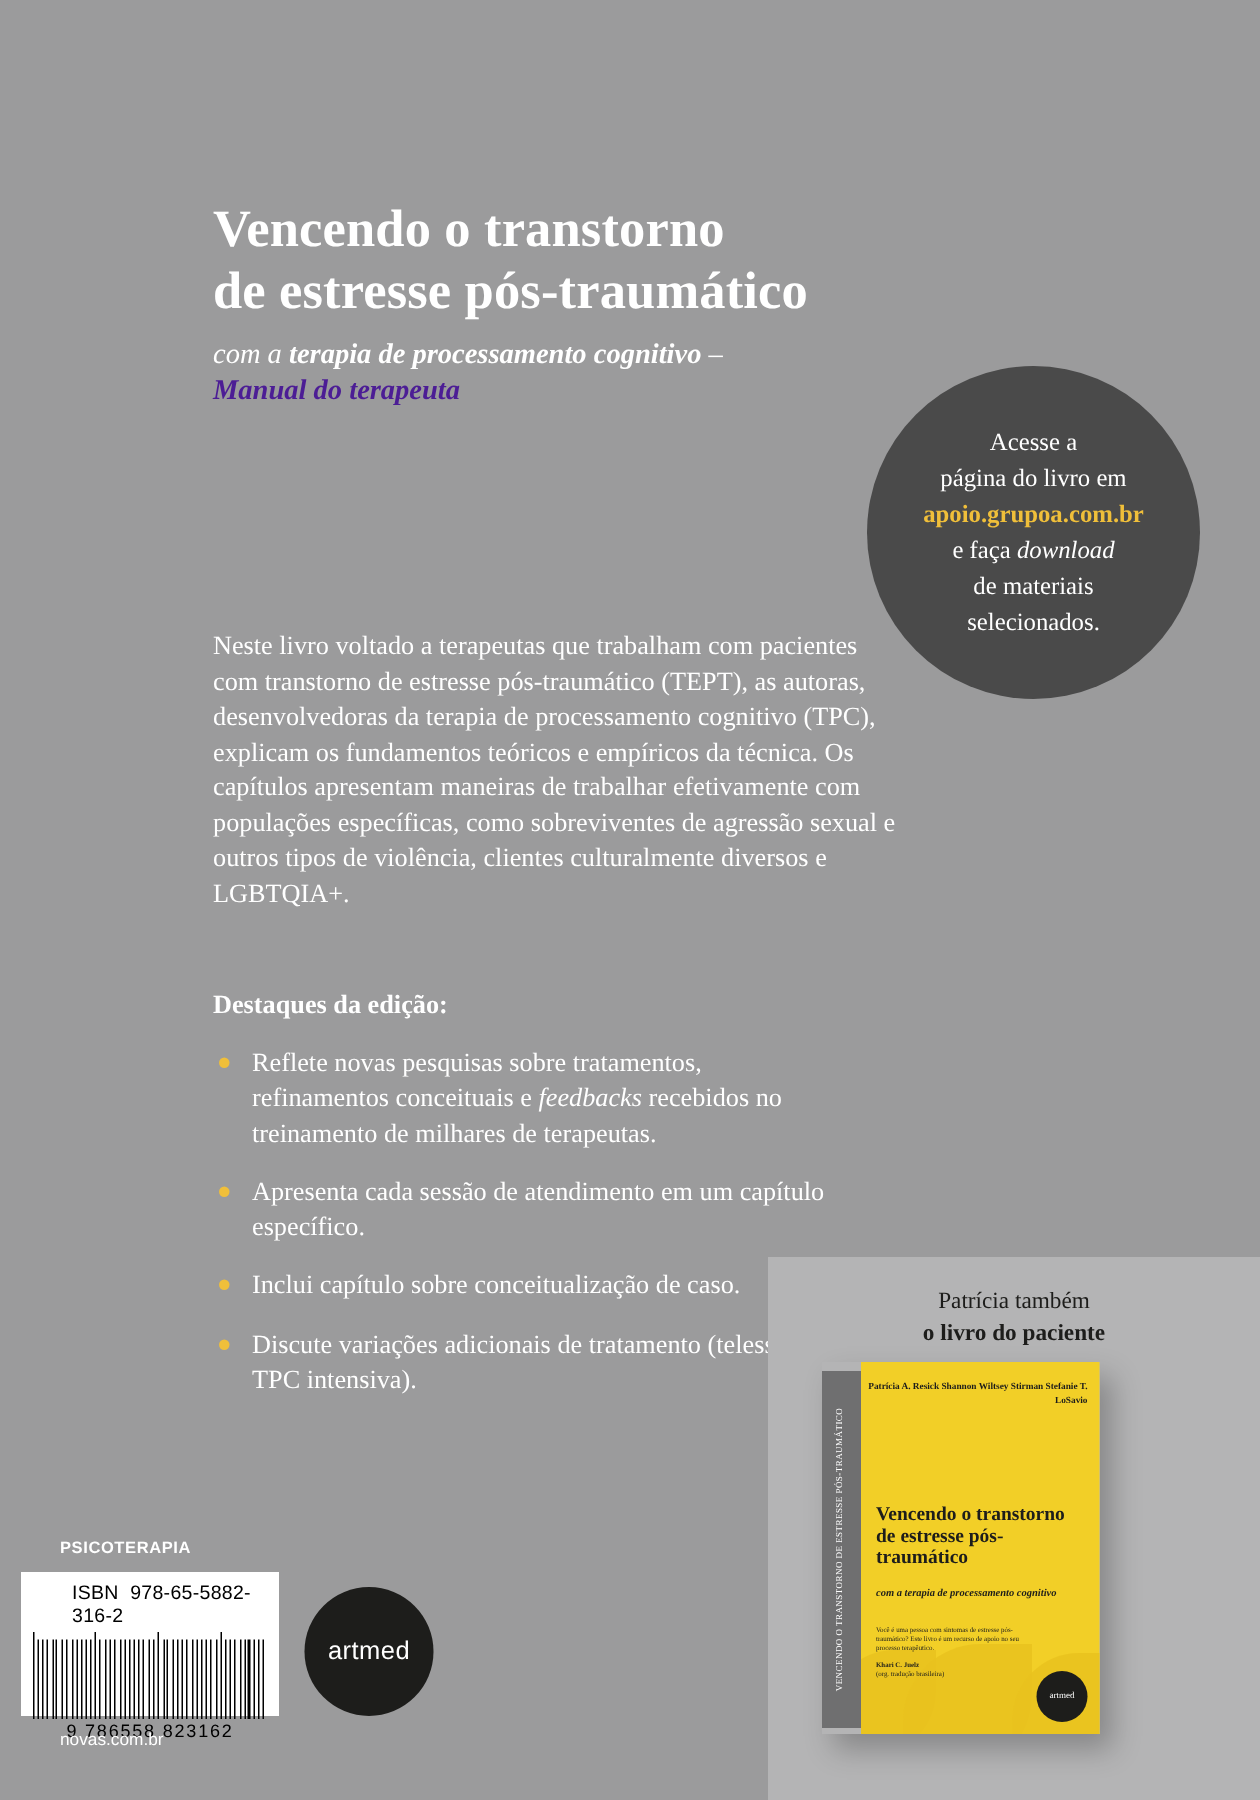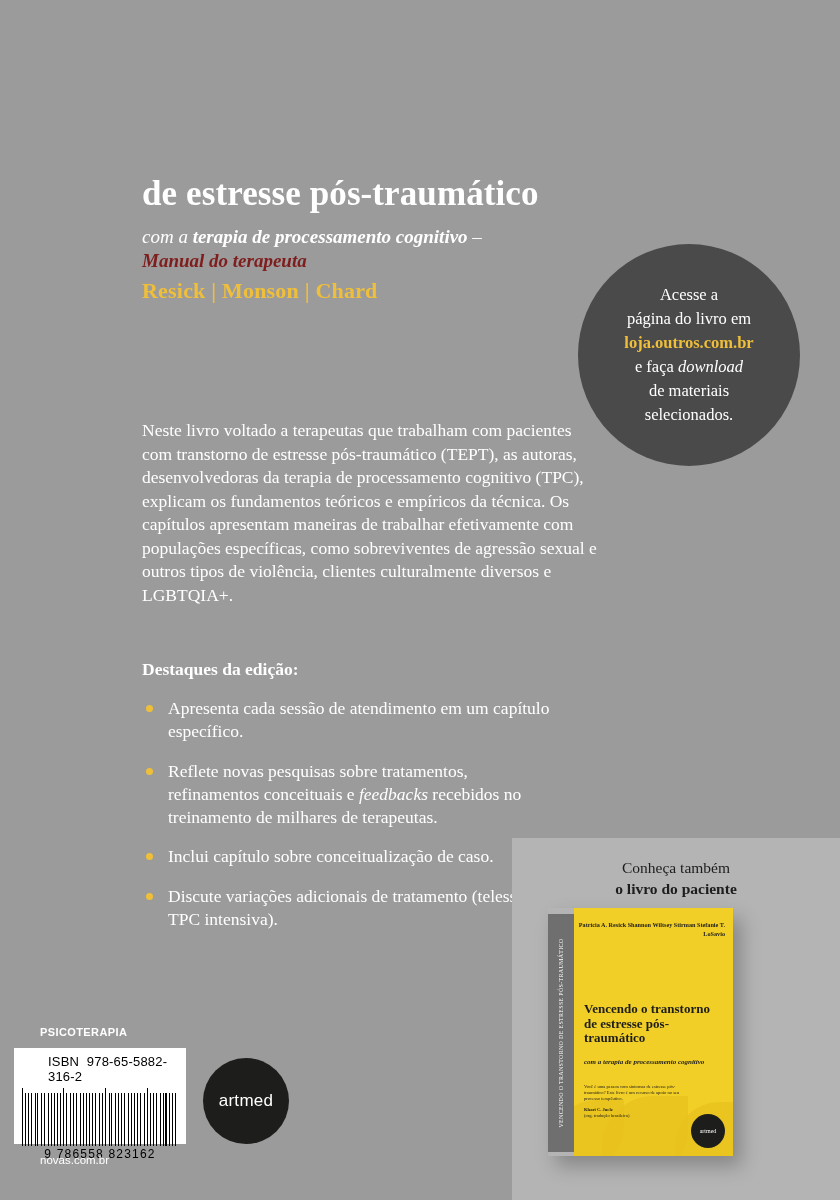--- a/index.html
+++ b/index.html
@@ -22,21 +22,21 @@
   .book-title {
     font-size: 35px; line-height: 1.16; font-weight: bold;
     color:#ffffff; margin:0; letter-spacing:0.1px;
   }
   .subtitle-line1 {
     margin-top: 12px;
     font-size: 19px; color:#ffffff; font-style: italic;
   }
   .subtitle-line1 .bold { font-weight:bold; }
   .subtitle-line2 {
-    font-size: 19px; color:#7f1d1d; font-style: italic; font-weight:bold;
+    font-size: 19px; color:#4c1d95; font-style: italic; font-weight:bold;
     margin-top: 2px;
   }
   .edition {
     margin-top: 22px; font-size:17px; font-weight:bold; color:#ffffff;
   }
   .authors {
     margin-top: 6px; font-size: 22px; font-weight: bold; color:#f0bf3a;
     letter-spacing:0.2px;
   }
 
@@ -155,66 +155,65 @@
     font-family:"Liberation Sans", sans-serif; font-size:17px; letter-spacing:0.3px;
   }
 </style>
 </head>
 <body>
 
 <div class="page">
 
   <div class="title-block">
     <h1 class="book-title">
-      <br>
+      <span>Vencendo o transtorno</span><br>
       <span>de estresse pós-traumático</span>
     </h1>
     <div class="subtitle-line1">
       <span>com a </span><span class="bold">terapia de processamento cognitivo</span><span> –</span>
     </div>
     <div class="subtitle-line2">Manual do terapeuta</div>
-    <div class="authors">Resick | Monson | Chard</div>
   </div>
 
   <div class="blurb">Neste livro voltado a terapeutas que trabalham com pacientes com transtorno de estresse pós-traumático (TEPT), as autoras, desenvolvedoras da terapia de processamento cognitivo (TPC), explicam os fundamentos teóricos e empíricos da técnica. Os capítulos apresentam maneiras de trabalhar efetivamente com populações específicas, como sobreviventes de agressão sexual e outros tipos de violência, clientes culturalmente diversos e LGBTQIA+.</div>
 
   <div class="highlights-head">Destaques da edição:</div>
   <ul class="highlights">
     <li>
       <span class="dot"></span>
-      <span>Apresenta cada sessão de atendimento em um capítulo específico.</span>
+      <span>Reflete novas pesquisas sobre tratamentos, refinamentos conceituais e </span><span class="it">feedbacks</span><span> recebidos no treinamento de milhares de terapeutas.</span>
     </li>
     <li>
       <span class="dot"></span>
-      <span>Reflete novas pesquisas sobre tratamentos, refinamentos conceituais e </span><span class="it">feedbacks</span><span> recebidos no treinamento de milhares de terapeutas.</span>
+      <span>Apresenta cada sessão de atendimento em um capítulo específico.</span>
     </li>
     <li>
       <span class="dot"></span>
       <span>Inclui capítulo sobre conceitualização de caso.</span>
     </li>
     <li>
       <span class="dot"></span>
       <span>Discute variações adicionais de tratamento (telessaúde, TPC intensiva).</span>
     </li>
   </ul>
 
   <div class="badge">
     <div class="badge-inner">
       <span>Acesse a</span><br>
       <span>página do livro em</span><br>
-      <span class="badge-link">loja.outros.com.br</span><br>
+      <span class="badge-link">apoio.grupoa.com.br</span><br>
       <span>e faça </span><span class="it">download</span><br>
       <span>de materiais</span><br>
       <span>selecionados.</span>
     </div>
   </div>
 
   <div class="promo">
     <div class="promo-head">
-      <span>Conheça também</span><br>
+      <span>Patrícia também</span><br>
       <span class="strong">o livro do paciente</span>
     </div>
   </div>
 
   <div class="mock">
     <div class="spine">
       <span>VENCENDO O TRANSTORNO DE ESTRESSE PÓS-TRAUMÁTICO</span>
     </div>
     <div class="front">
       <div class="leaf" style="left:-20px; bottom:-14px; width:70px; height:70px;"></div>

